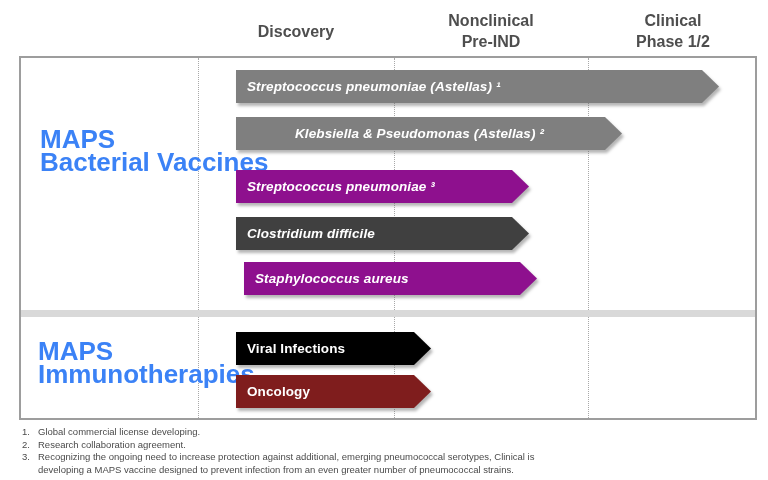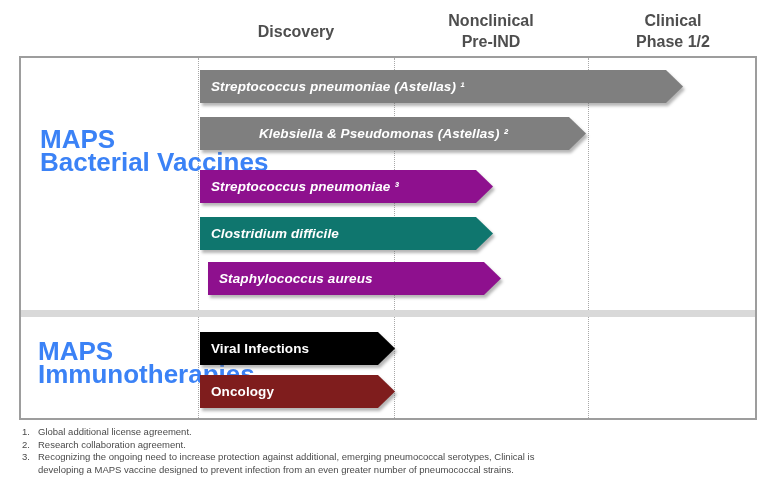--- a/index.html
+++ b/index.html
@@ -48,20 +48,21 @@
   .section-label span { display: block; }
 
   
   .arrow {
     position: absolute; left: 179px; height: 33px;
     filter: drop-shadow(2px 3px 1.5px rgba(90,90,90,0.45));
   }
   .arrow-shape {
     width: 100%; height: 100%; display: flex; align-items: center;
     clip-path: polygon(0 0, calc(100% - 17px) 0, 100% 50%, calc(100% - 17px) 100%, 0 100%);
+    margin-left: 36px;
   }
   .arrow-label {
     color: #ffffff; font-size: 13.5px; font-weight: 700;
     padding-left: 11px; white-space: nowrap; letter-spacing: 0.1px;
   }
   .arrow-label.italic { font-style: italic; }
 
   
   .footnotes { position: absolute; left: 22px; top: 426px; width: 700px; }
   .footnote {
@@ -113,21 +114,21 @@
           <div class="arrow-shape" style="background: rgb(127, 127, 127); padding-left: 48px;">
             <span class="arrow-label italic">Klebsiella &amp; Pseudomonas (Astellas) ²</span>
           </div>
         </div>
         <div class="arrow" style="top: 112px; width: 293px;">
           <div class="arrow-shape" style="background: rgb(142, 16, 142);">
             <span class="arrow-label italic">Streptococcus pneumoniae ³</span>
           </div>
         </div>
         <div class="arrow" style="top: 159px; width: 293px;">
-          <div class="arrow-shape" style="background: #0f766e;">
+          <div class="arrow-shape" style="background: #404040;">
             <span class="arrow-label italic">Clostridium difficile</span>
           </div>
         </div>
         <div class="arrow" style="top: 204px; width: 293px; padding-left: 8px;">
           <div class="arrow-shape" style="background: rgb(142, 16, 142);">
             <span class="arrow-label italic">Staphylococcus aureus</span>
           </div>
         </div>
         <div class="arrow" style="top: 274px; width: 195px;">
           <div class="arrow-shape" style="background: #000000;">
@@ -138,21 +139,21 @@
           <div class="arrow-shape" style="background: #7f1d1d; align-items: center;">
             <span class="arrow-label">Oncology</span>
           </div>
         </div>
       </div>
   </div>
 
   <div class="footnotes">
     <div class="footnote">
       <span class="fn-num">1.</span>
-      <span class="fn-text">Global additional license agreement.</span>
+      <span class="fn-text">Global commercial license developing.</span>
     </div>
     <div class="footnote">
       <span class="fn-num">2.</span>
       <span class="fn-text">Research collaboration agreement.</span>
     </div>
     <div class="footnote">
       <span class="fn-num">3.</span>
       <span class="fn-text">Recognizing the ongoing need to increase protection against additional, emerging pneumococcal serotypes, Clinical is developing a MAPS vaccine designed to prevent infection from an even greater number of pneumococcal strains.</span>
     </div>
   </div>

